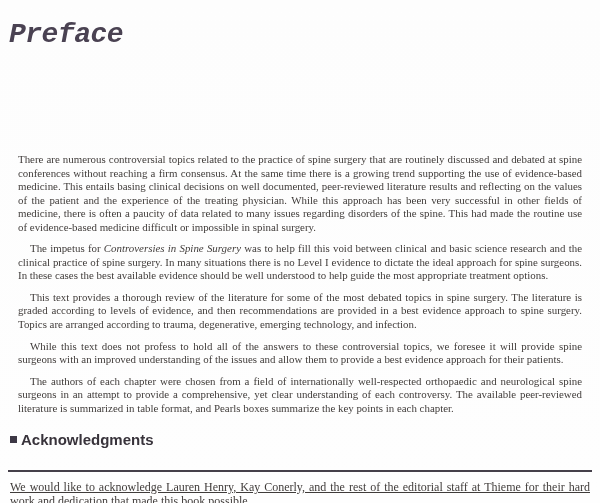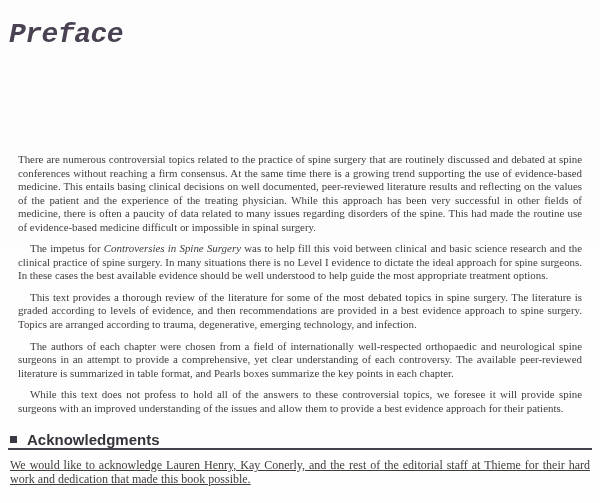--- a/index.html
+++ b/index.html
@@ -49,22 +49,22 @@
   }
   .ack-section {
     position: absolute;
     left: 8px;
     right: 8px;
     top: 431px;
   }
   .ack-heading-row {
     display: flex;
     align-items: center;
-    gap: 10px;
-    padding-bottom: 0;
+    gap: 4px;
+    padding-bottom: 22px;
     padding-left: 2px;
     border-bottom: 2px solid #45404a;
   }
   .square-bullet {
     width: 7px;
     height: 7px;
     background: #3d3845;
     flex: 0 0 auto;
   }
   .ack-heading {
@@ -87,22 +87,22 @@
 <body>
 
 <div class="page">
 
   <h1 class="page-title">Preface</h1>
 
   <div class="body-block">
     <p class="body-p">There are numerous controversial topics related to the practice of spine surgery that are routinely discussed and debated at spine conferences without reaching a firm consensus. At the same time there is a growing trend supporting the use of evidence-based medicine. This entails basing clinical decisions on well documented, peer-reviewed literature results and reflecting on the values of the patient and the experience of the treating physician. While this approach has been very successful in other fields of medicine, there is often a paucity of data related to many issues regarding disorders of the spine. This had made the routine use of evidence-based medicine difficult or impossible in spinal surgery.</p>
     <p class="body-p indent"><span>The impetus for </span><em>Controversies in Spine Surgery</em><span> was to help fill this void between clinical and basic science research and the clinical practice of spine surgery. In many situations there is no Level I evidence to dictate the ideal approach for spine surgeons. In these cases the best available evidence should be well understood to help guide the most appropriate treatment options.</span></p>
     <p class="body-p indent">This text provides a thorough review of the literature for some of the most debated topics in spine surgery. The literature is graded according to levels of evidence, and then recommendations are provided in a best evidence approach to spine surgery. Topics are arranged according to trauma, degenerative, emerging technology, and infection.</p>
+    <p class="body-p indent">While this text does not profess to hold all of the answers to these controversial topics, we foresee it will provide spine surgeons with an improved understanding of the issues and allow them to provide a best evidence approach for their patients.</p>
     <p class="body-p indent">The authors of each chapter were chosen from a field of internationally well-respected orthopaedic and neurological spine surgeons in an attempt to provide a comprehensive, yet clear understanding of each controversy. The available peer-reviewed literature is summarized in table format, and Pearls boxes summarize the key points in each chapter.</p>
-    <p class="body-p indent">While this text does not profess to hold all of the answers to these controversial topics, we foresee it will provide spine surgeons with an improved understanding of the issues and allow them to provide a best evidence approach for their patients.</p>
   </div>
 
   <div class="ack-section">
     <div class="ack-heading-row">
       <span class="square-bullet"></span>
       <h2 class="ack-heading">Acknowledgments</h2>
     </div>
     <p class="ack-text">We would like to acknowledge Lauren Henry, Kay Conerly, and the rest of the editorial staff at Thieme for their hard work and dedication that made this book possible.</p>
   </div>
 

